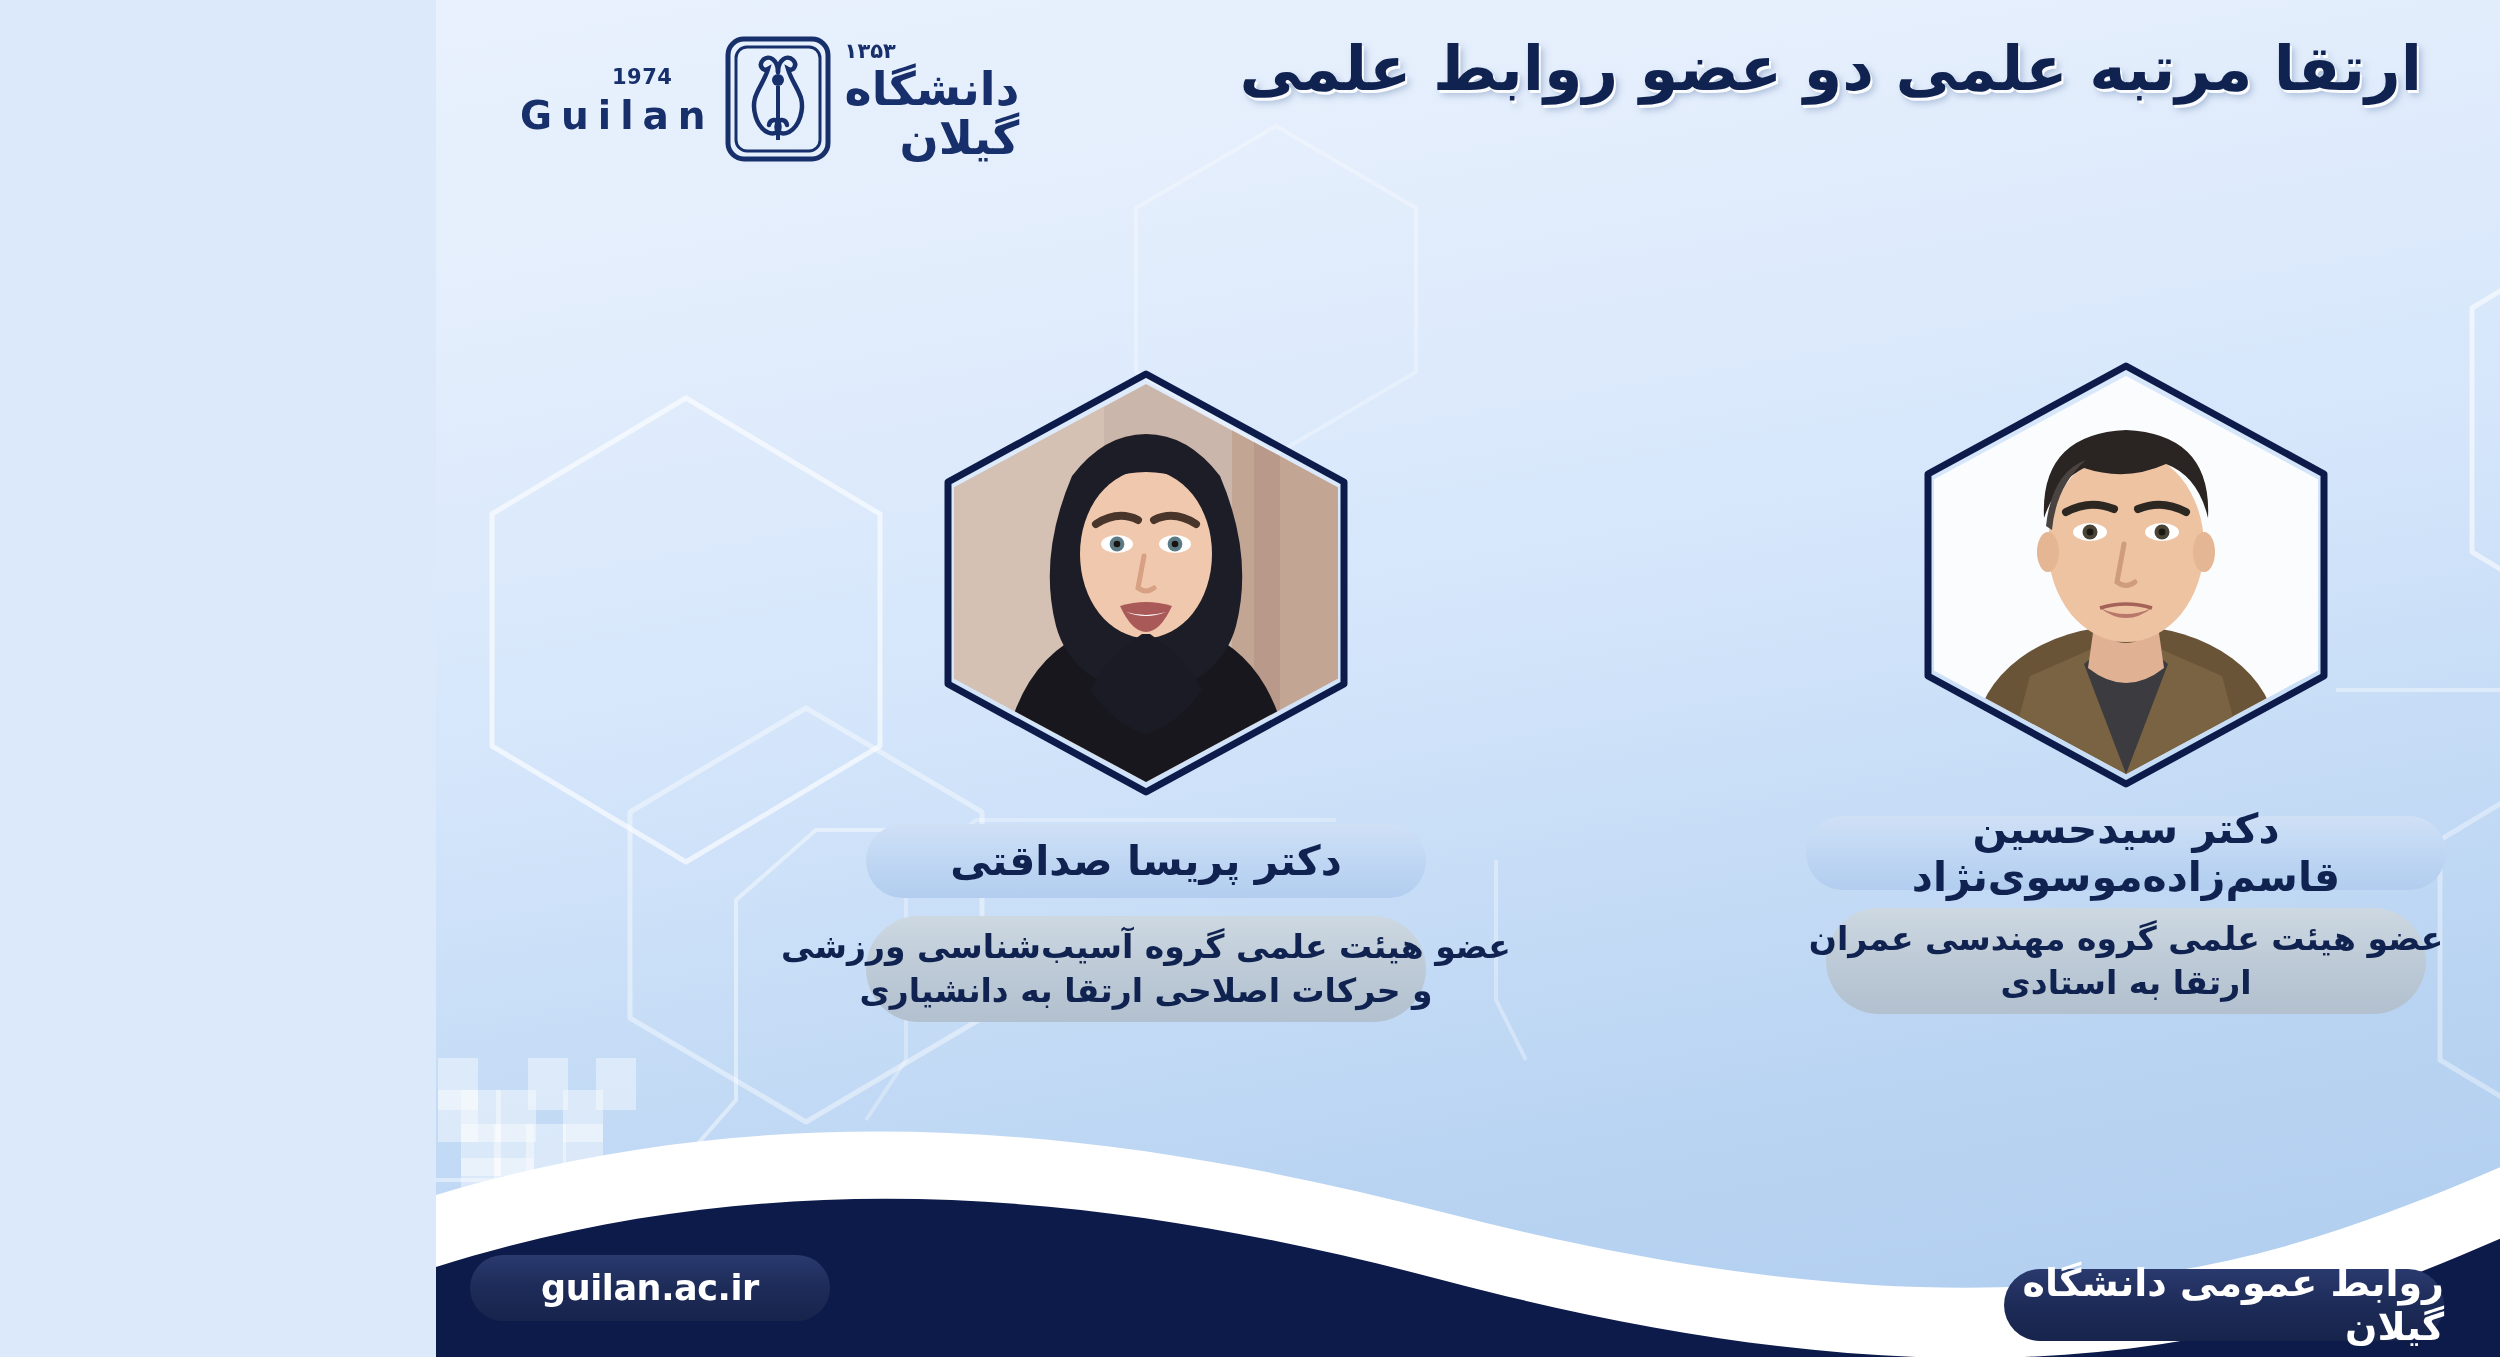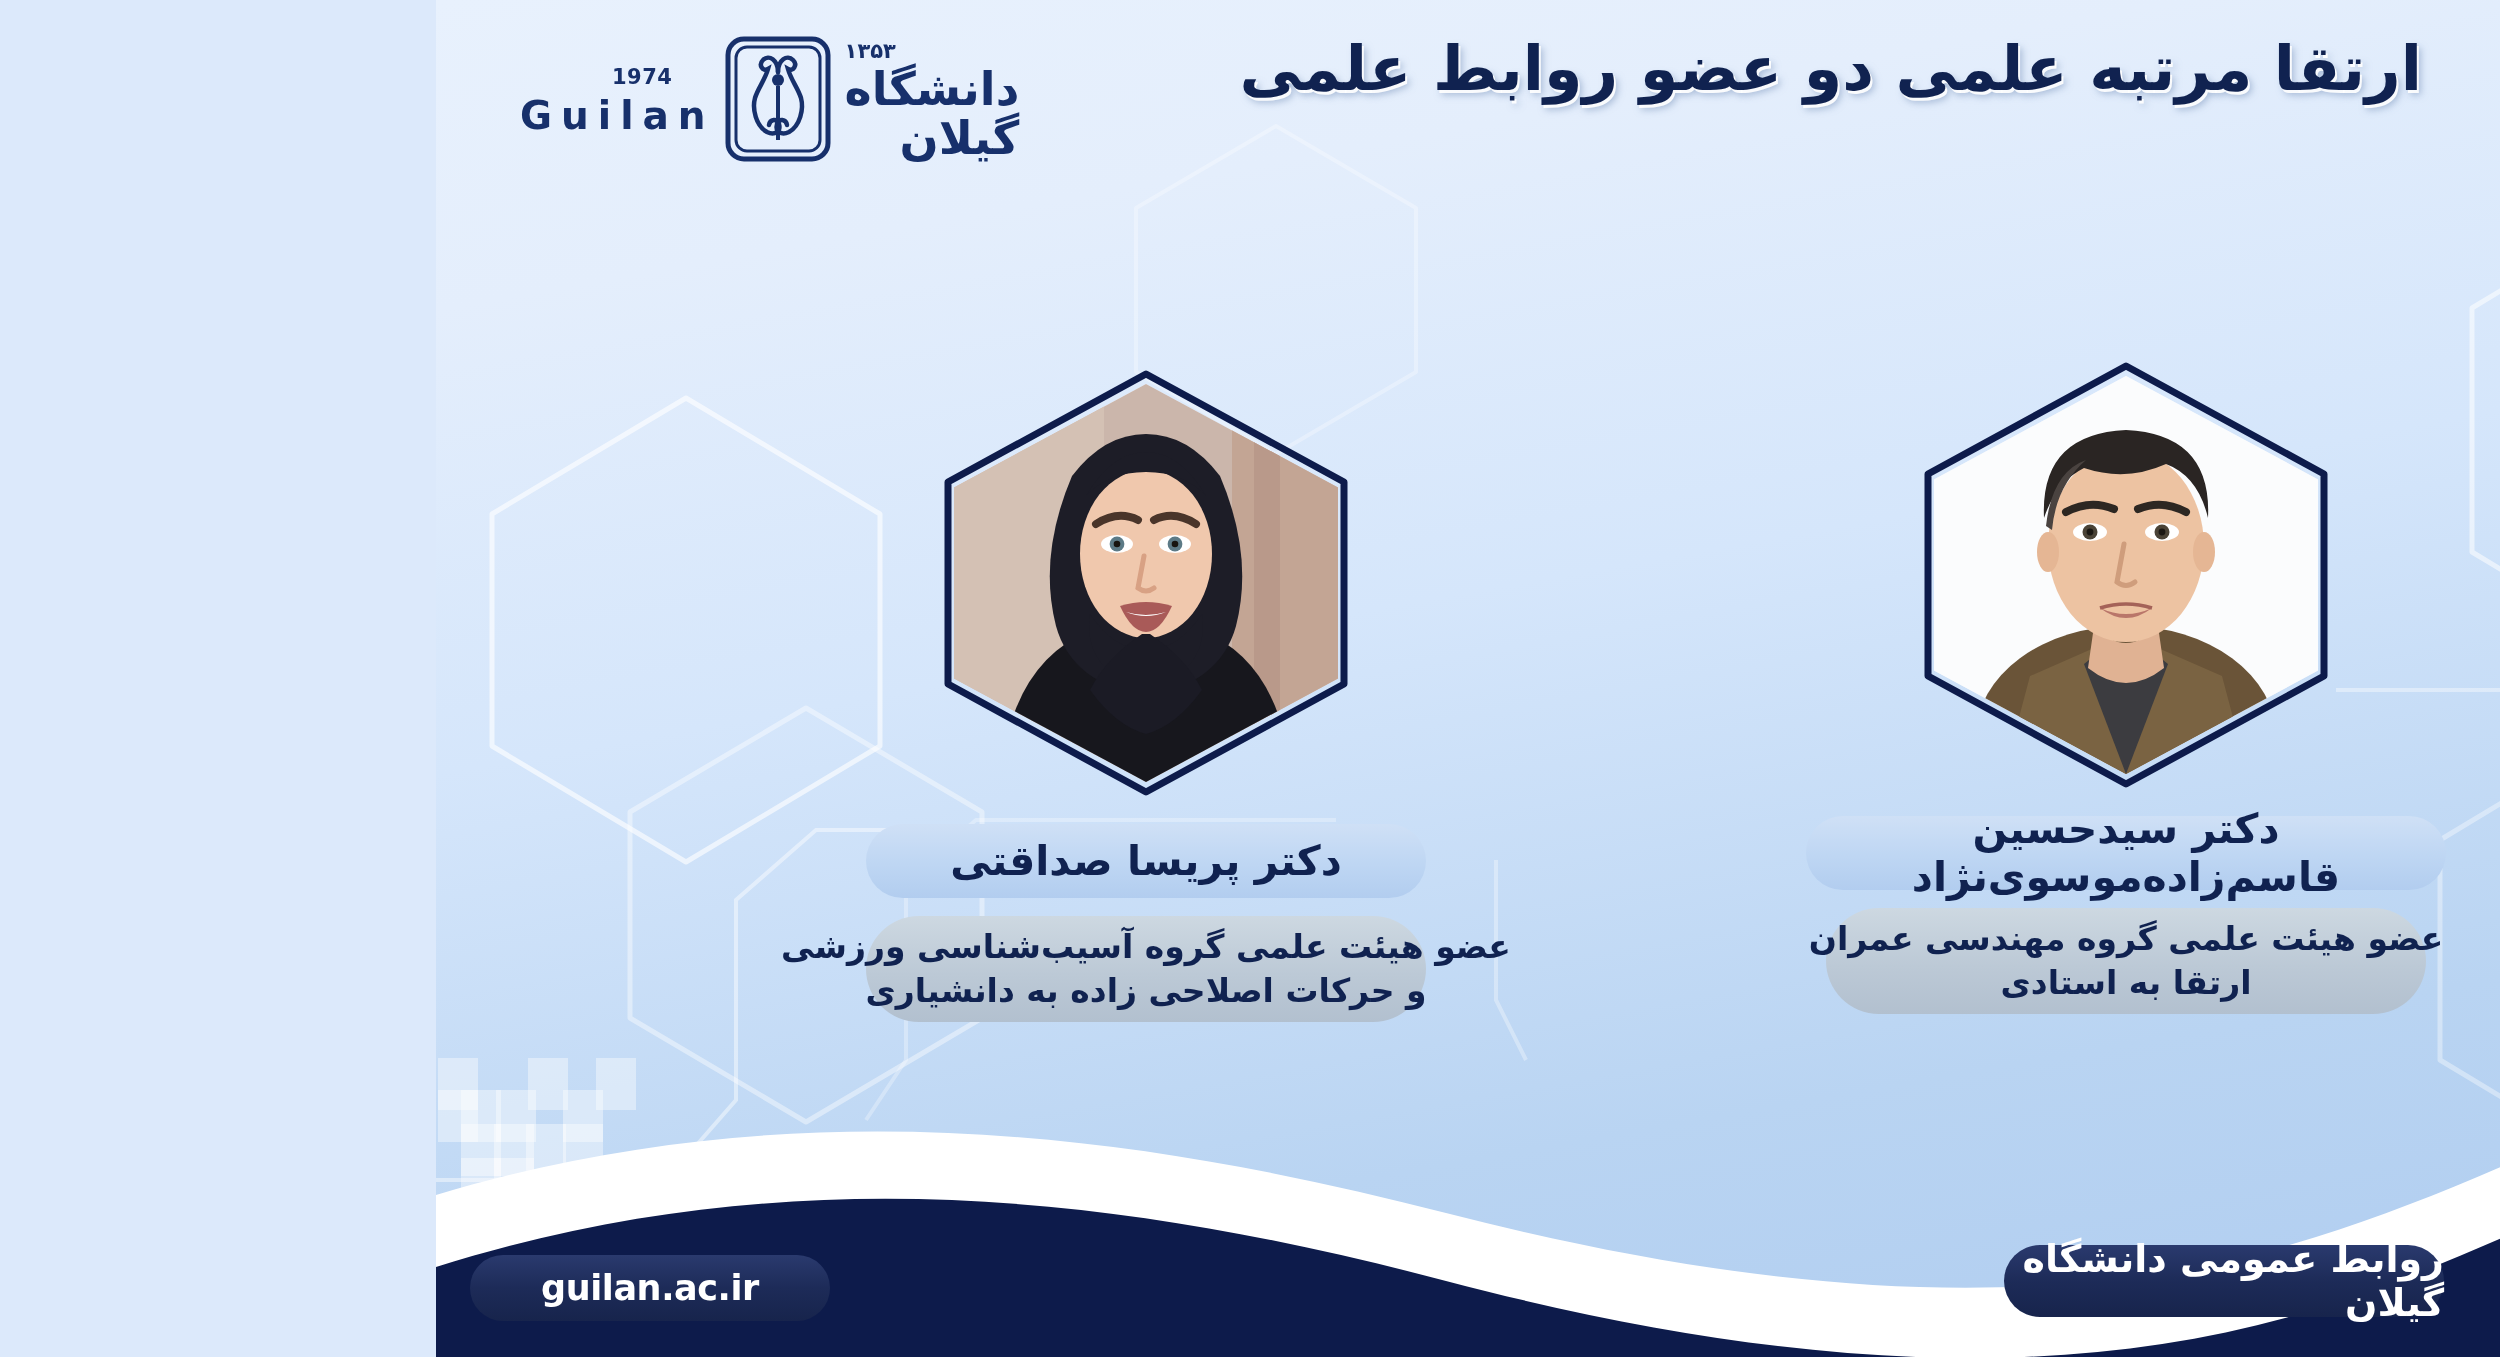--- a/index.html
+++ b/index.html
@@ -104,21 +104,21 @@
     background:linear-gradient(180deg,#2a3a6e 0%,#1d2b58 50%,#17244c 100%);
     display:flex;align-items:center;justify-content:center;
     color:#ffffff;font-weight:700;
     box-sizing:border-box;
   }
   .chip::before{
     content:"";position:absolute;inset:-3px;border-radius:999px;z-index:-1;
     background:linear-gradient(180deg,#f0f2f4 0%,#a3a8ac 20%,#70767a 55%,#c0c5c8 80%,#eceeef 100%);
   }
   .chip-site{left:34px;bottom:36px;width:360px;height:66px;font-size:35px;letter-spacing:-.4px;direction:ltr;}
-  .chip-pr{right:56px;bottom:40px;width:440px;height:72px;font-size:38px;}
+  .chip-pr{right:56px;bottom:16px;width:440px;height:72px;font-size:38px;}
 </style>
 </head>
 <body>
 
 <div class="poster">
 
   <div class="bg-layer">
 
     <div class="hex-out" style="left:40px;top:390px;">
       <svg width="420" height="480" viewBox="0 0 420 480" fill="none">
@@ -303,21 +303,21 @@
         </div>
         <div class="photo-ring">
           <svg width="420" height="430" viewBox="0 0 420 430">
             <path d="M210 6 L408 114 L408 316 L210 424 L12 316 L12 114 Z" stroke="#0d1b4b" stroke-width="7" fill="none" stroke-linejoin="round"></path>
           </svg>
         </div>
       </div>
       <div class="pill name-pill">دکتر پریسا صداقتی</div>
       <div class="pill desc-pill narrow">
         <span class="desc-line">عضو هیئت علمی گروه آسیب‌شناسی ورزشی</span>
-        <span class="desc-line">و حرکات اصلاحی  زاده به دانشیاری</span>
+        <span class="desc-line">و حرکات اصلاحی  ارتقا به دانشیاری</span>
       </div>
     </div>
   </div>
 
   <div class="waves">
     <svg viewBox="0 0 2500 420" preserveAspectRatio="none">
       <path d="M0 258 C 360 150 700 196 1010 276 C 1330 358 1620 382 1880 300 C 2090 234 2280 120 2500 36 L2500 420 L0 420 Z" fill="#ffffff"></path>
       <path d="M0 330 C 360 216 700 262 1010 344 C 1330 428 1620 452 1880 372 C 2090 306 2280 190 2500 110 L2500 420 L0 420 Z" fill="#0d1b4b"></path>
     </svg>
   </div>

